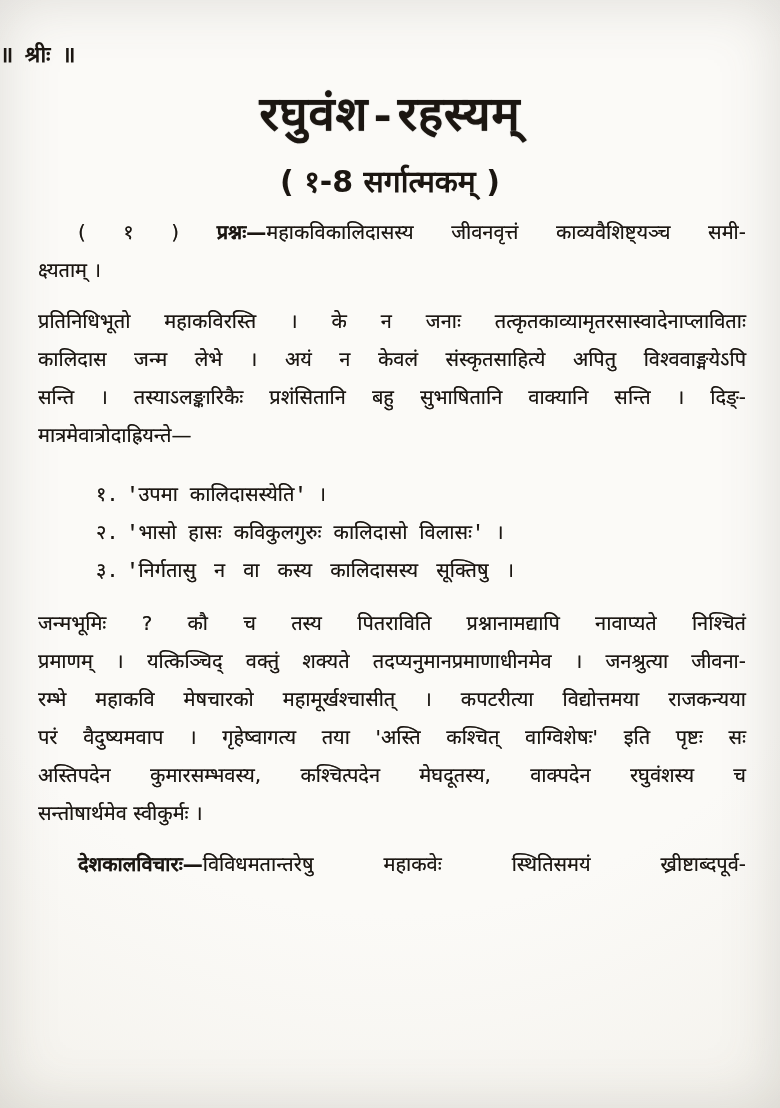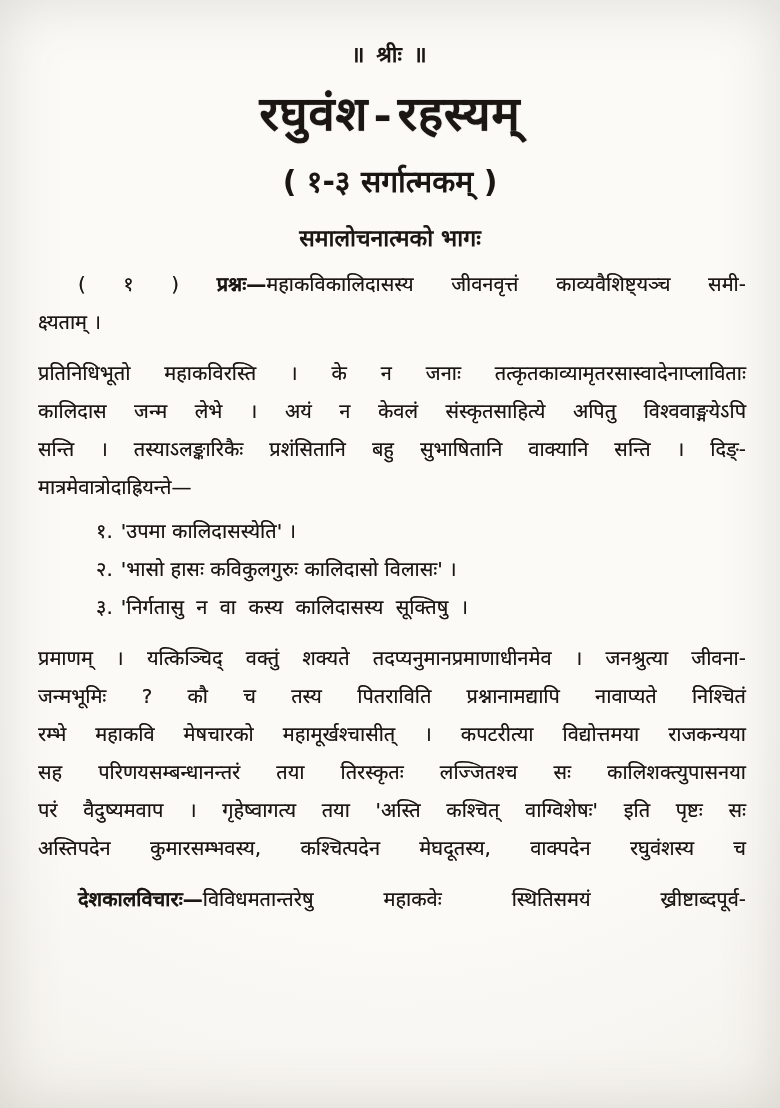--- a/index.html
+++ b/index.html
@@ -13,21 +13,21 @@
     height: 1108px;
     margin: 0 auto;
     overflow: hidden;
     color: #1b1611;
     background:
       radial-gradient(130% 95% at 50% 35%, #fbfaf7 50%, #f3f1eb 82%, #e6e3da 100%);
     box-shadow: inset 0 0 60px rgba(90, 84, 70, 0.18);
   }
   .invocation {
     padding-top: 38px;
-    text-align: center;
+    text-align: left;
     font-size: 22px;
     font-weight: 700;
     letter-spacing: 2px;
   }
   .title {
     margin: 22px 0 0 0;
     text-align: center;
     font-size: 47px;
     line-height: 56px;
     font-weight: 700;
@@ -52,38 +52,37 @@
   .body-text {
     padding: 0 34px 0 38px;
     font-size: 20px;
     text-shadow: 0 0 0.5px rgba(0,0,0,.55);
   }
   .para { margin-top: 13px; }
   .line { line-height: 38px; white-space: normal; }
   .justify { text-align: justify; text-align-last: justify; }
   .indent { text-indent: 40px; }
   .lead { font-weight: 700; }
-  .quote-block { margin-top: 6px; }
+  .quote-block { margin-top: 23px; font-family: Liberation Mono, monospace; }
   .quote-line { padding-left: 58px; line-height: 38px; }
   .quote-cont { padding-left: 86px; }
   .qnum { margin-right: 8px; }
   .wide { word-spacing: 6px; }
 </style>
 </head>
 <body>
 
 <div class="page">
 
   <div class="invocation">॥ श्रीः ॥</div>
 
   <h1 class="title">रघुवंश-रहस्यम्</h1>
 
-  <div class="subtitle">( १-३ सर्गात्मकम् )</div>
+  <div class="subtitle">( १-8 सर्गात्मकम् )</div>
 
-  <div class="section-heading">समालोचनात्मको भागः</div>
 
   <div class="body-text">
 
     <div class="para">
       <div class="line justify indent"><span>( १ ) </span><span class="lead">प्रश्नः—</span><span>महाकविकालिदासस्य जीवनवृत्तं काव्यवैशिष्ट्यञ्च समी-</span></div>
       <div class="line">क्ष्यताम् ।</div>
     </div>
 
     <div class="para">
       <div class="line justify">प्रतिनिधिभूतो महाकविरस्ति । के न जनाः तत्कृतकाव्यामृतरसास्वादेनाप्लाविताः</div>
@@ -92,26 +91,26 @@
       <div class="line">मात्रमेवात्रोदाह्रियन्ते—</div>
     </div>
 
     <div class="quote-block">
       <div class="line quote-line"><span class="qnum">१.</span><span>'उपमा कालिदासस्येति' ।</span></div>
       <div class="line quote-line"><span class="qnum">२.</span><span>'भासो हासः कविकुलगुरुः कालिदासो विलासः' ।</span></div>
       <div class="line quote-line wide"><span class="qnum">३.</span><span>'निर्गतासु न वा कस्य  कालिदासस्य सूक्तिषु ।</span></div>
     </div>
 
     <div class="para">
+      <div class="line justify">जन्मभूमिः ? कौ च तस्य पितराविति प्रश्नानामद्यापि नावाप्यते निश्चितं</div>
       <div class="line justify">प्रमाणम् । यत्किञ्चिद् वक्तुं शक्यते तदप्यनुमानप्रमाणाधीनमेव । जनश्रुत्या जीवना-</div>
-      <div class="line justify">जन्मभूमिः ? कौ च तस्य पितराविति प्रश्नानामद्यापि नावाप्यते निश्चितं</div>
       <div class="line justify">रम्भे महाकवि मेषचारको महामूर्खश्चासीत् । कपटरीत्या विद्योत्तमया राजकन्यया</div>
-      <div class="line justify">सह परिणयसम्बन्धानन्तरं तया तिरस्कृतः लज्जितश्च सः कालिशक्त्युपासनया</div>
       <div class="line justify">परं वैदुष्यमवाप । गृहेष्वागत्य तया 'अस्ति कश्चित् वाग्विशेषः' इति पृष्टः सः</div>
       <div class="line justify">अस्तिपदेन कुमारसम्भवस्य, कश्चित्पदेन मेघदूतस्य, वाक्पदेन रघुवंशस्य च</div>
+      <div class="line">सन्तोषार्थमेव स्वीकुर्मः ।</div>
     </div>
 
     <div class="para">
       <div class="line justify indent"><span class="lead">देशकालविचारः—</span><span>विविधमतान्तरेषु  महाकवेः  स्थितिसमयं  ख्रीष्टाब्दपूर्व-</span></div>
     </div>
 
   </div>
 </div>
 
 </body></html>

